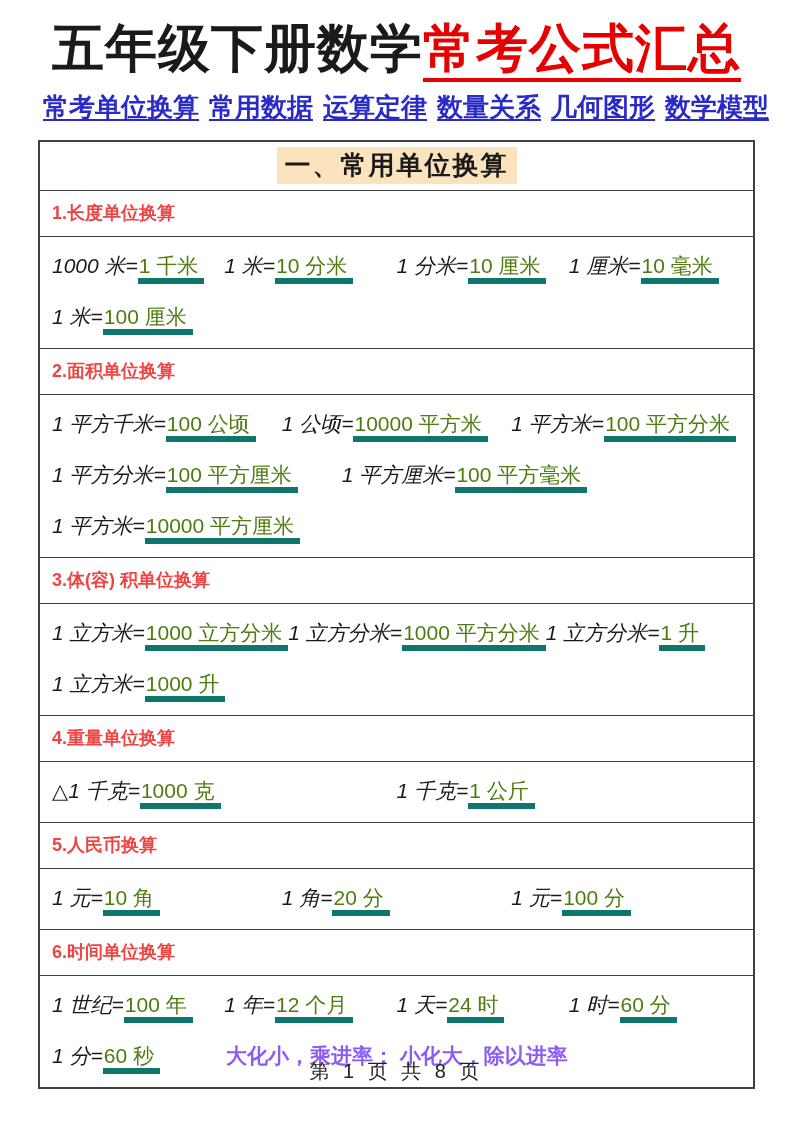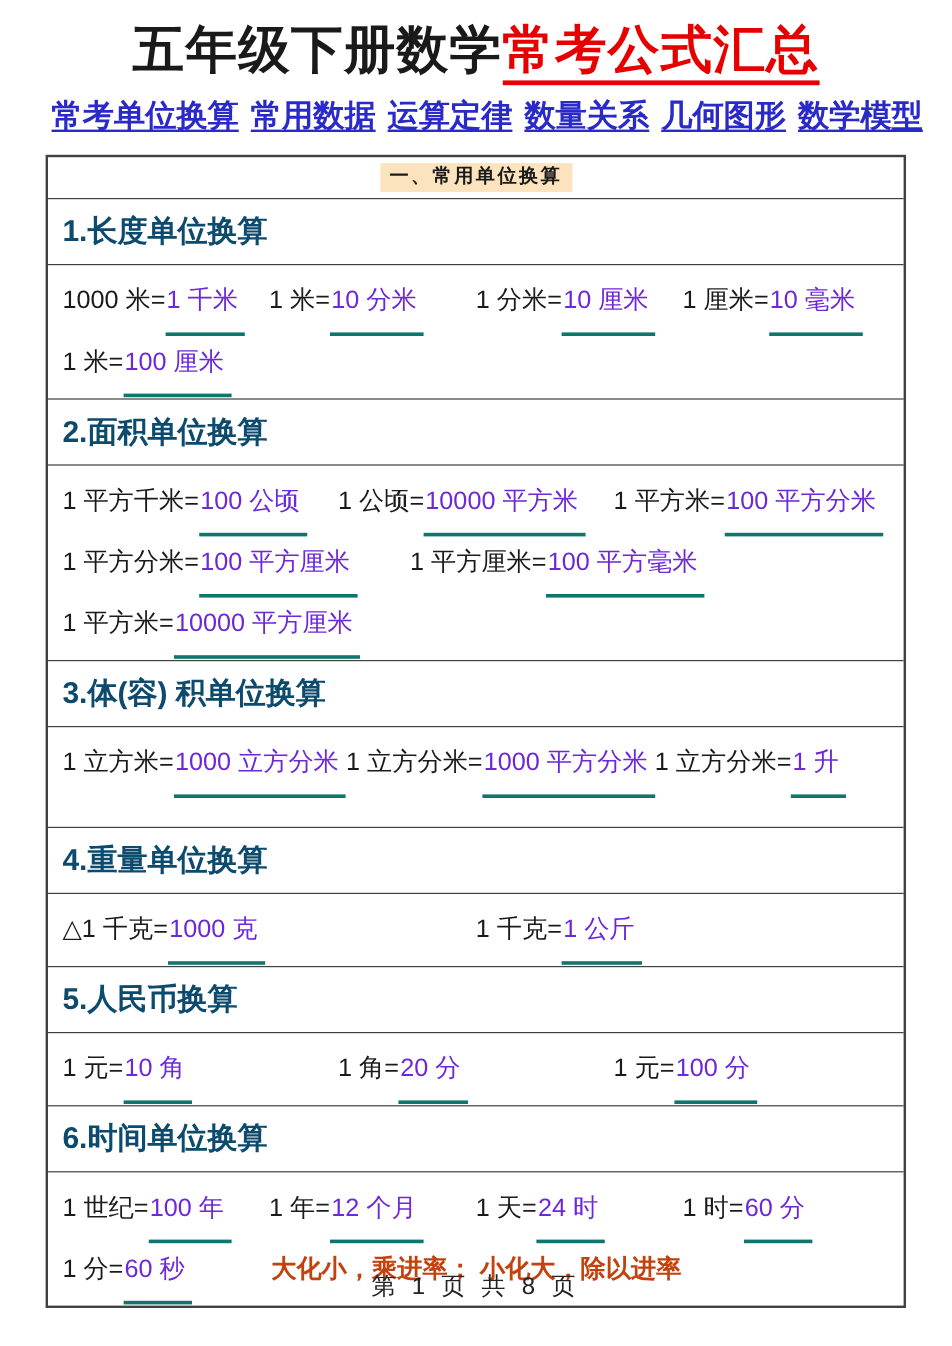--- a/index.html
+++ b/index.html
@@ -7,21 +7,21 @@
     width:793px;height:1122px;
     font-family:"Liberation Sans","DejaVu Sans",sans-serif;
     color:#1a1a1a;position:relative;overflow:hidden;
   }
   .page{padding:16px 38px 0 38px;}
 
   
   .title{
     text-align:center;
     font-family:"Liberation Serif","DejaVu Serif",serif;
-    font-weight:bold;font-size:43px;line-height:1.25;
+    font-weight:bold;font-size:52px;line-height:1.25;
     letter-spacing:1px;white-space:nowrap;
   }
   .title .t-red{
     color:#e60000;
     border-bottom:4px solid #e60000;
     padding-bottom:1px;
   }
 
   
   .nav{
@@ -37,44 +37,44 @@
   .utable{
     margin-top:15px;
     border:2px solid #404040;
   }
   .row{border-bottom:1.6px solid #404040;}
   .row:last-child{border-bottom:none;}
 
   .header-row{text-align:center;padding:6px 0 7px 0;}
   .header-row .hl{
     background:#fae3bd;
-    font-weight:bold;font-size:16px;
+    font-weight:bold;font-size:26px;
     padding:3px 8px 4px 8px;letter-spacing:2px;
   }
 
   .label-row{
-    color:#0c4a6e;font-weight:bold;
-    font-size:25px;padding:10px 12px 11px 12px;
+    color:#ef4444;font-weight:bold;
+    font-size:18px;padding:10px 12px 11px 12px;
   }
 
   .content-row{padding:4px 12px 5px 12px;font-size:21px;}
   .f-line{display:flex;align-items:baseline;padding:11px 0 12px 0;}
   .f-line.cols-4 .f-item{flex:1 1 25%;}
   .f-line.cols-3 .f-item{flex:1 1 33.3%;}
   .f-line.cols-2 .f-item{flex:0 0 auto;margin-right:44px;}
   .f-line.cols-1 .f-item{flex:0 0 auto;}
   .f-item{white-space:nowrap;}
-  .f-pre{color:#1a1a1a;}
+  .f-pre{color:#1a1a1a;font-style:italic;}
   .ans{
-    color:#6d28d9;
-    border-bottom:3px solid #0f766e;
-    padding:0 6px 15px 1px;
+    color:#4d7c0f;
+    border-bottom:6px solid #0f766e;
+    padding:0 6px 1px 1px;
   }
   .note{
-    color:#c2410c;font-weight:bold;
+    color:#8b5cf6;font-weight:bold;
     margin-left:66px;white-space:nowrap;
   }
 
   
   .footer{
     position:absolute;left:0;right:0;top:1058px;
     text-align:center;font-size:20px;color:#222;
     letter-spacing:4px;
   }
 </style>
@@ -122,20 +122,21 @@
         </div>
       </div>
       <div class="row label-row">3.体(容) 积单位换算</div>
       <div class="row content-row">
         <div class="f-line cols-3">
           <span class="f-item"><span class="f-pre">1 立方米=</span><span class="ans">1000 立方分米</span></span>
           <span class="f-item"><span class="f-pre">1 立方分米=</span><span class="ans">1000 平方分米</span></span>
           <span class="f-item"><span class="f-pre">1 立方分米=</span><span class="ans">1 升</span></span>
         </div>
         <div class="f-line cols-3">
+          <span class="f-item"><span class="f-pre">1 立方米=</span><span class="ans">1000 升</span></span>
         </div>
       </div>
       <div class="row label-row">4.重量单位换算</div>
       <div class="row content-row">
         <div class="f-line cols-3">
           <span class="f-item"><span class="f-pre">△1 千克=</span><span class="ans">1000 克</span></span>
           <span class="f-item"><span class="f-pre">1 千克=</span><span class="ans">1 公斤</span></span>
         </div>
       </div>
       <div class="row label-row">5.人民币换算</div>

